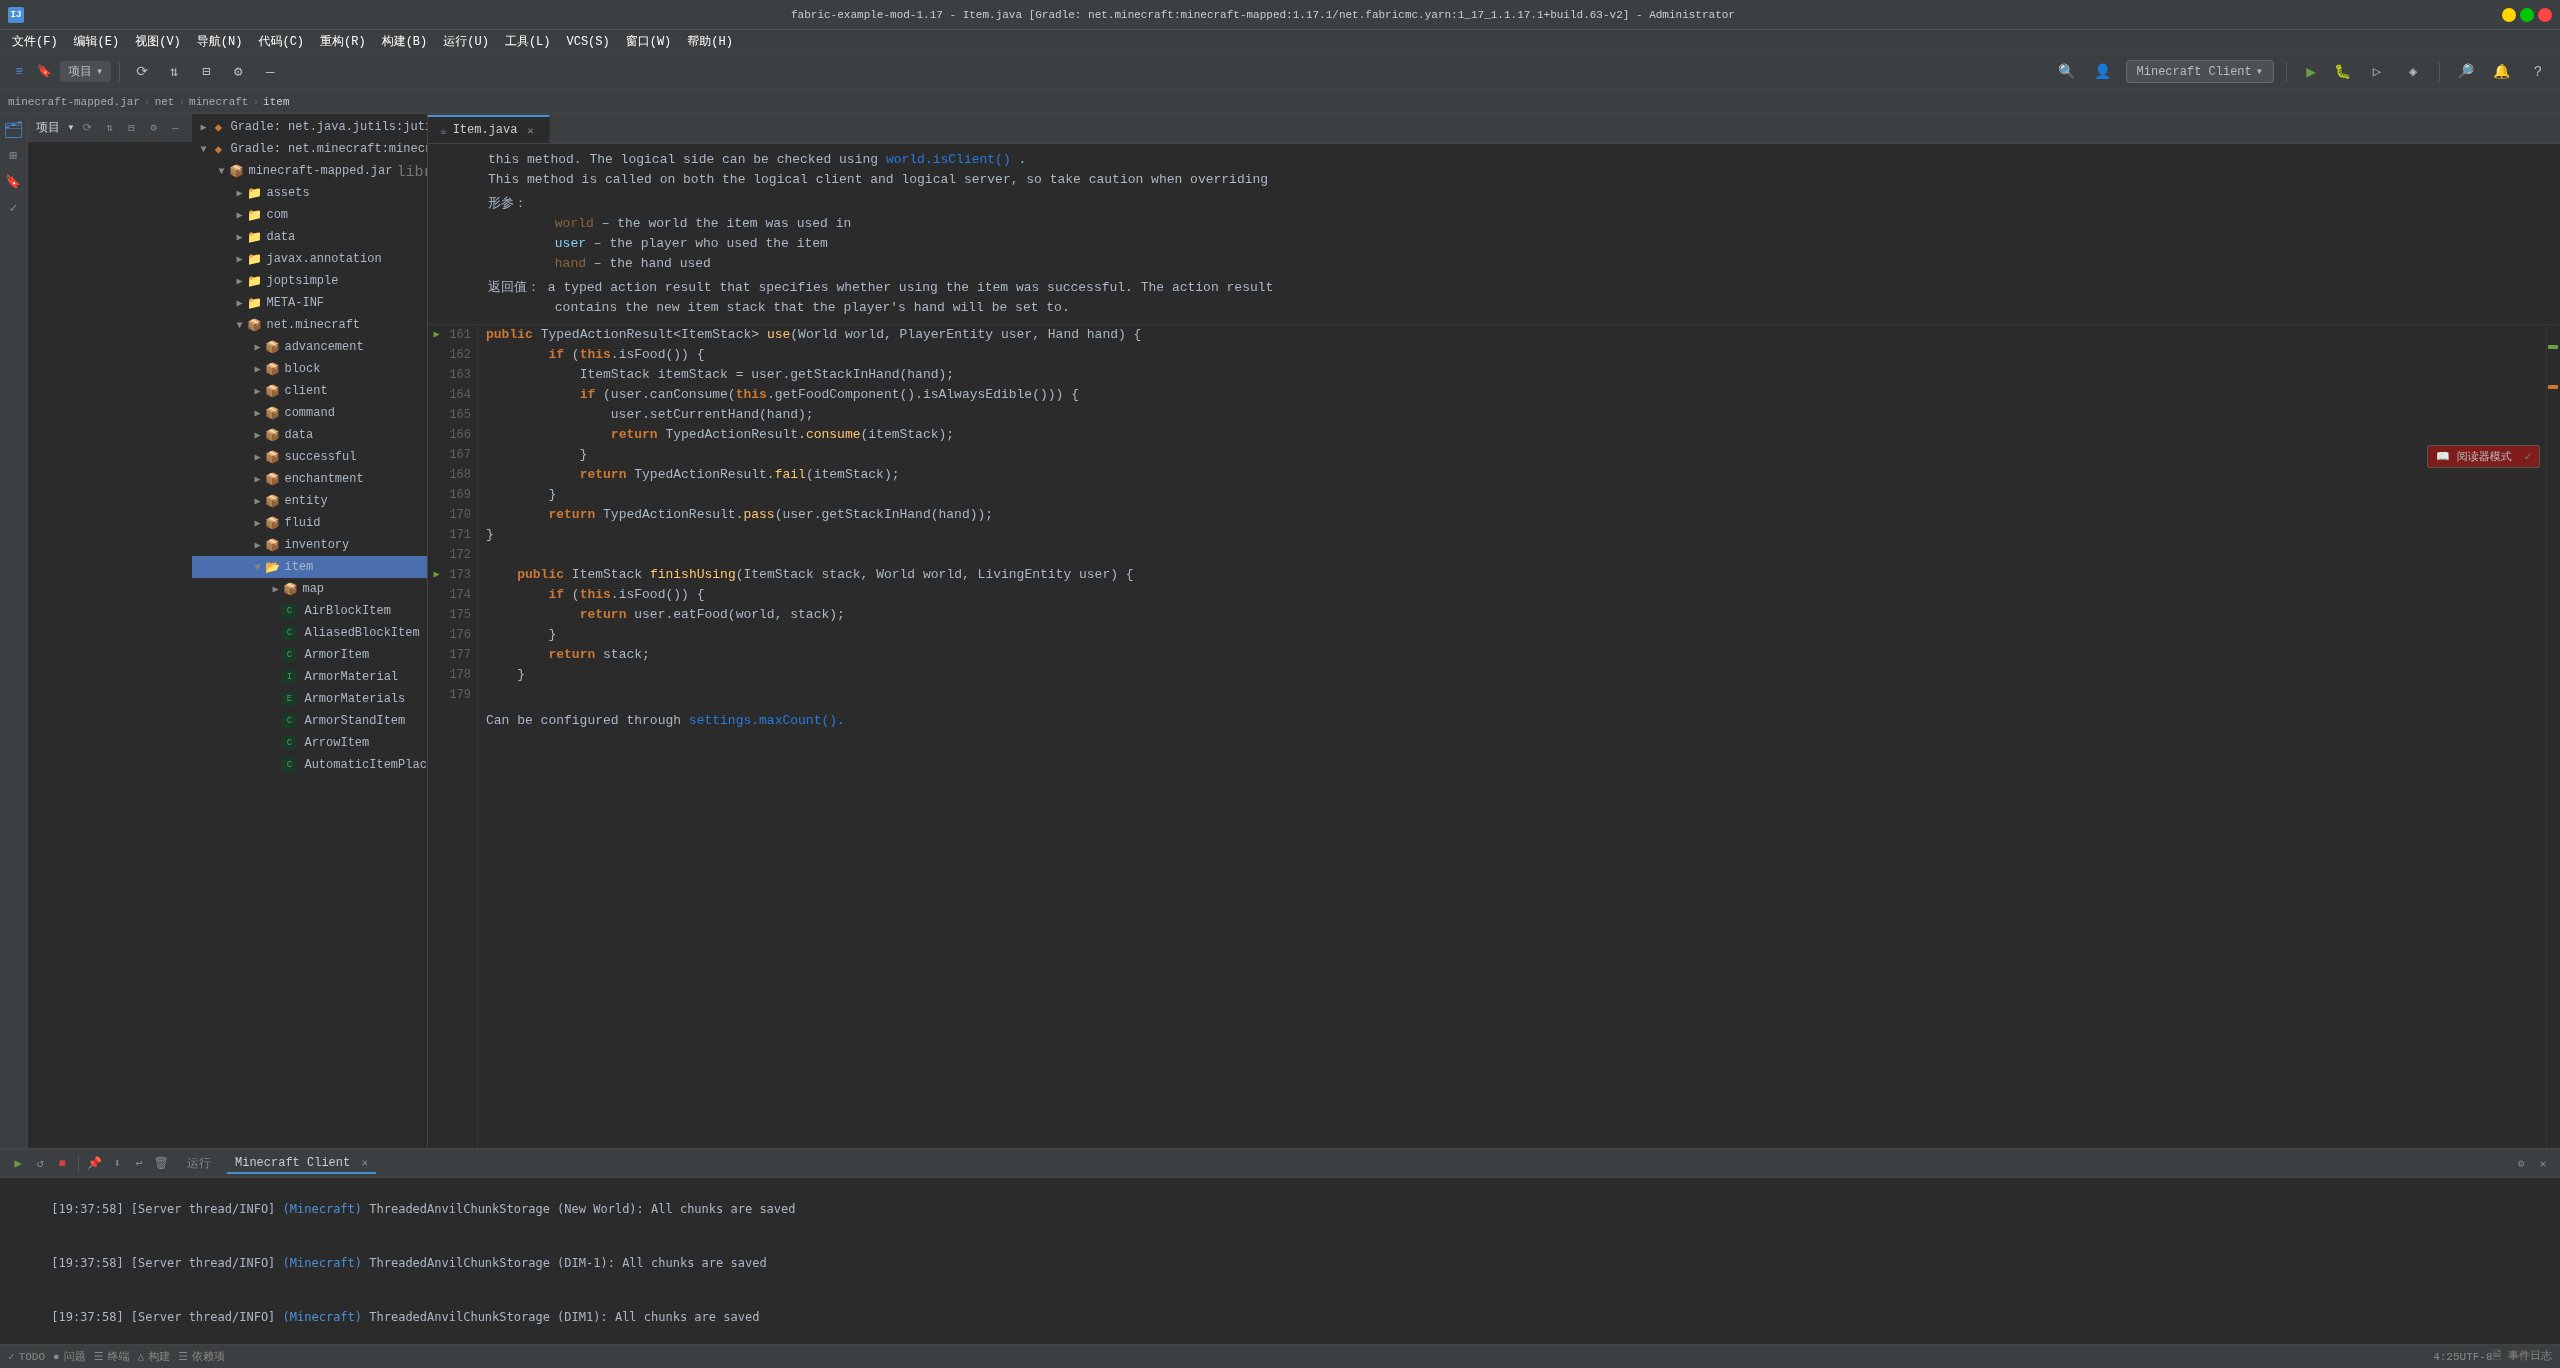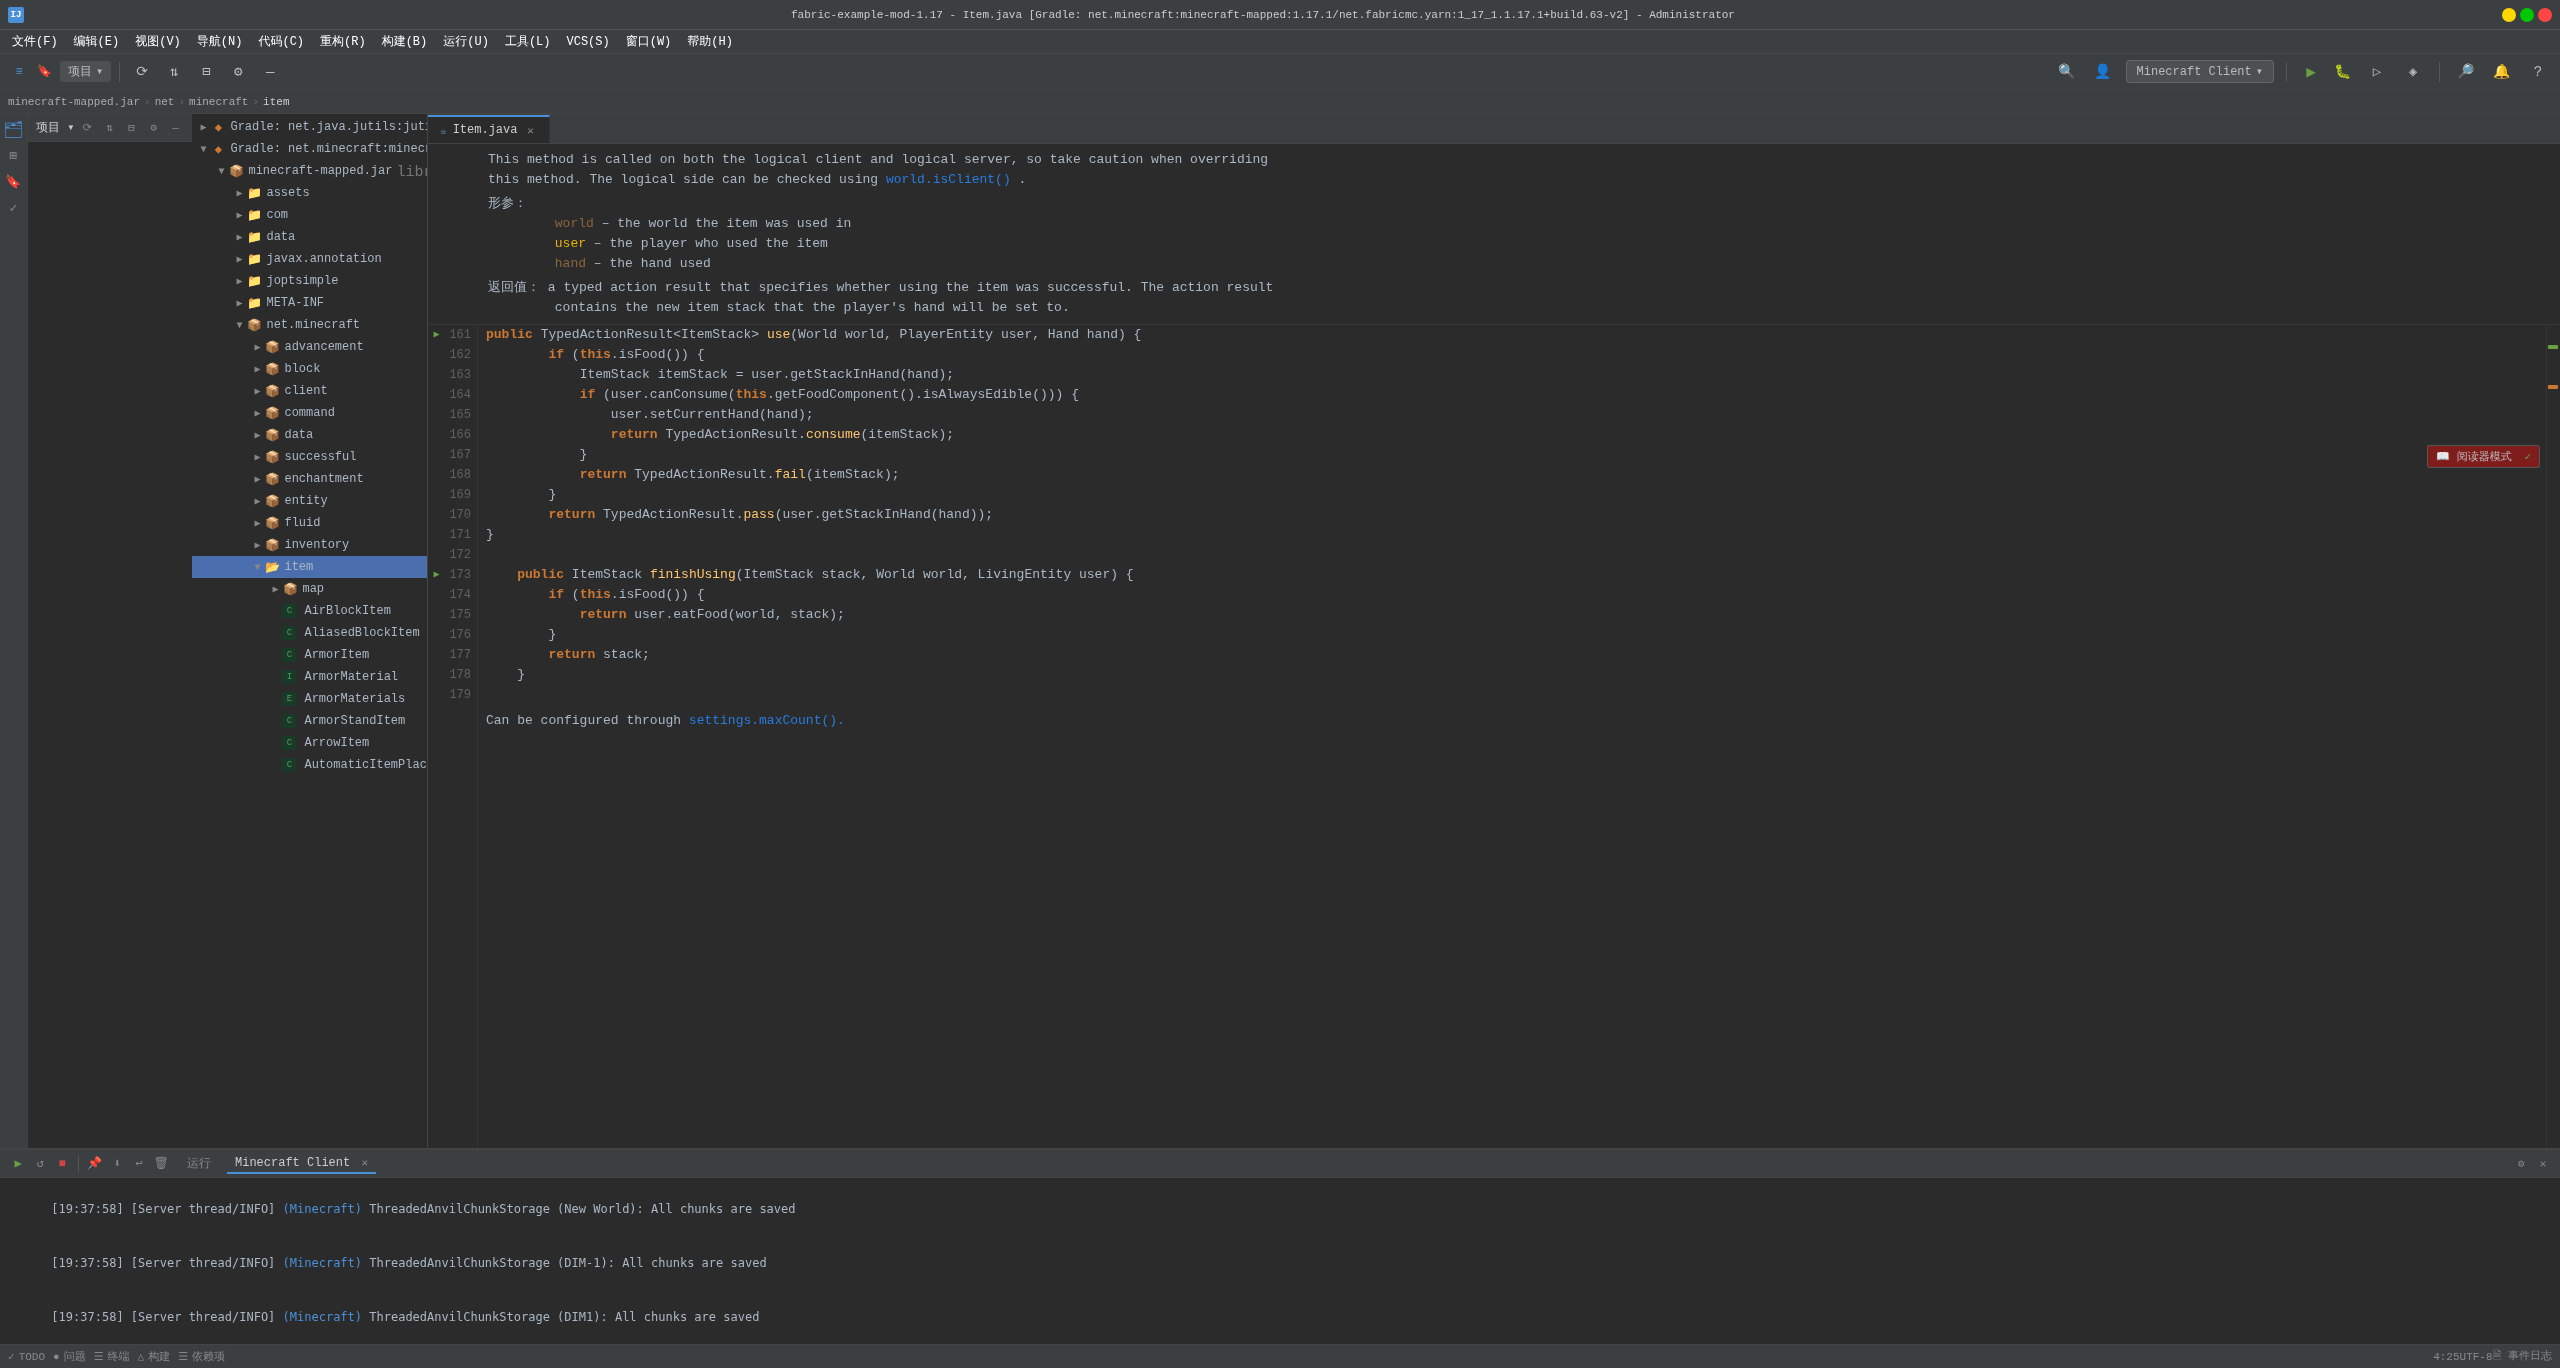--- a/index.html
+++ b/index.html
@@ -750,35 +750,35 @@
     <div class="tab-bar">
       <div class="tab active">
         <span style="color:#5c8fb1;font-size:11px;">☕</span>
         <span>Item.java</span>
         <div class="tab-close">✕</div>
       </div>
     </div>
 
     <div style="background:#2b2b2b;padding:6px 8px 6px 60px;border-bottom:1px solid #363636;font-size:13px;line-height:20px;flex-shrink:0;">
       <div style="color:#a9b7c6;">
-        <span>This method is called on both the logical client and logical server, so take caution when overriding</span>
-      </div>
-      <div style="color:#a9b7c6;">
         <span>this method. The logical side can be checked using</span>
         <span style="color:#287bde;"> world.isClient()</span>
         <span>.</span>
+      </div>
+      <div style="color:#a9b7c6;">
+        <span>This method is called on both the logical client and logical server, so take caution when overriding</span>
       </div>
       <div style="margin-top:4px;">
         <span style="color:#a9b7c6;">形参：</span>
         <br>
         <span style="padding-left:20px;color:#a9b7c6;">
           &nbsp;&nbsp;&nbsp;&nbsp;&nbsp;&nbsp;<span style="color:#8a653b;">world</span> – the world the item was used in
         </span><br>
         <span style="padding-left:20px;color:#a9b7c6;">
-          &nbsp;&nbsp;&nbsp;&nbsp;&nbsp;&nbsp;<span style="color:#eab308;">user</span> – the player who used the item
+          &nbsp;&nbsp;&nbsp;&nbsp;&nbsp;&nbsp;<span style="color:#7dd3fc;">user</span> – the player who used the item
         </span><br>
         <span style="padding-left:20px;color:#a9b7c6;">
           &nbsp;&nbsp;&nbsp;&nbsp;&nbsp;&nbsp;<span style="color:#8a653b;">hand</span> – the hand used
         </span>
       </div>
       <div style="margin-top:4px;">
         <span style="color:#a9b7c6;">返回值：</span>
         <span style="color:#a9b7c6;"> a typed action result that specifies whether using the item was successful. The action result</span>
         <br>
         <span style="padding-left:20px;color:#a9b7c6;">&nbsp;&nbsp;&nbsp;&nbsp;&nbsp;&nbsp;contains the new item stack that the player's hand will be set to.</span>

